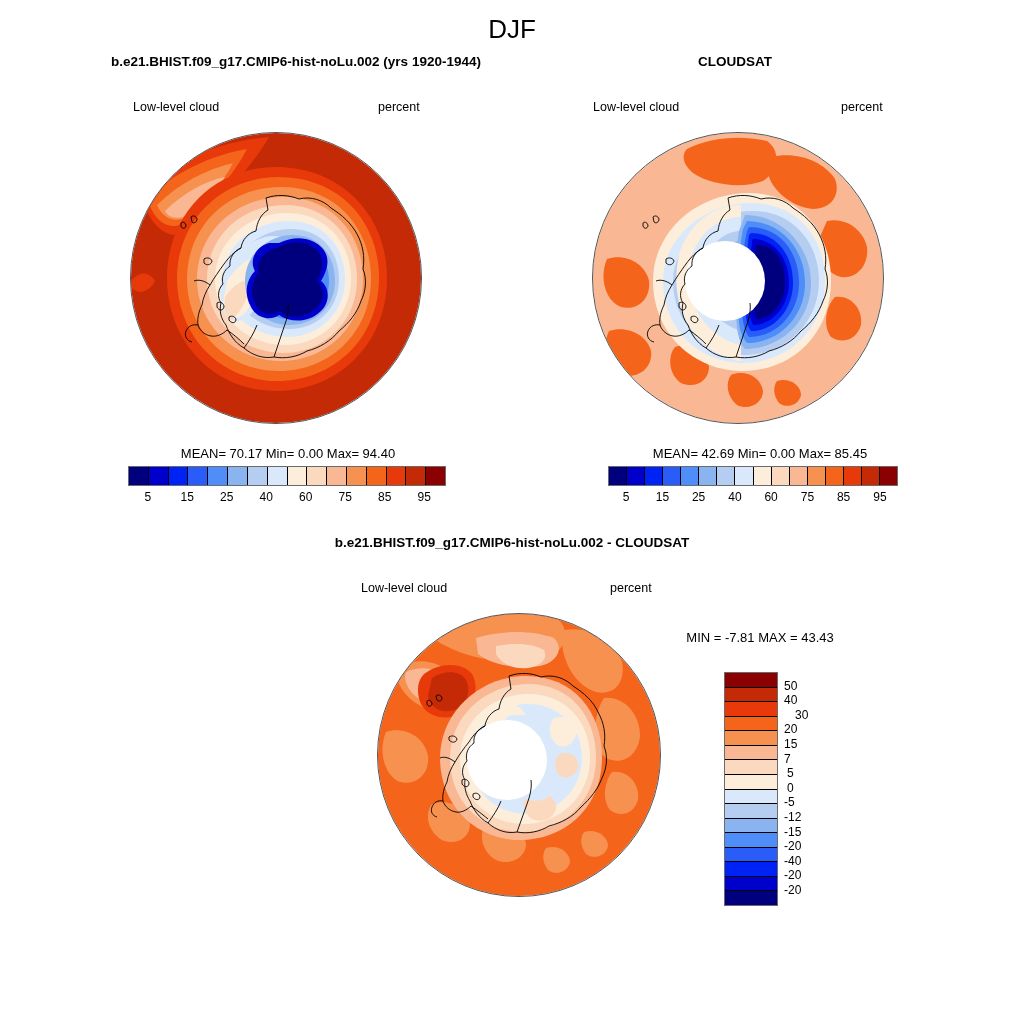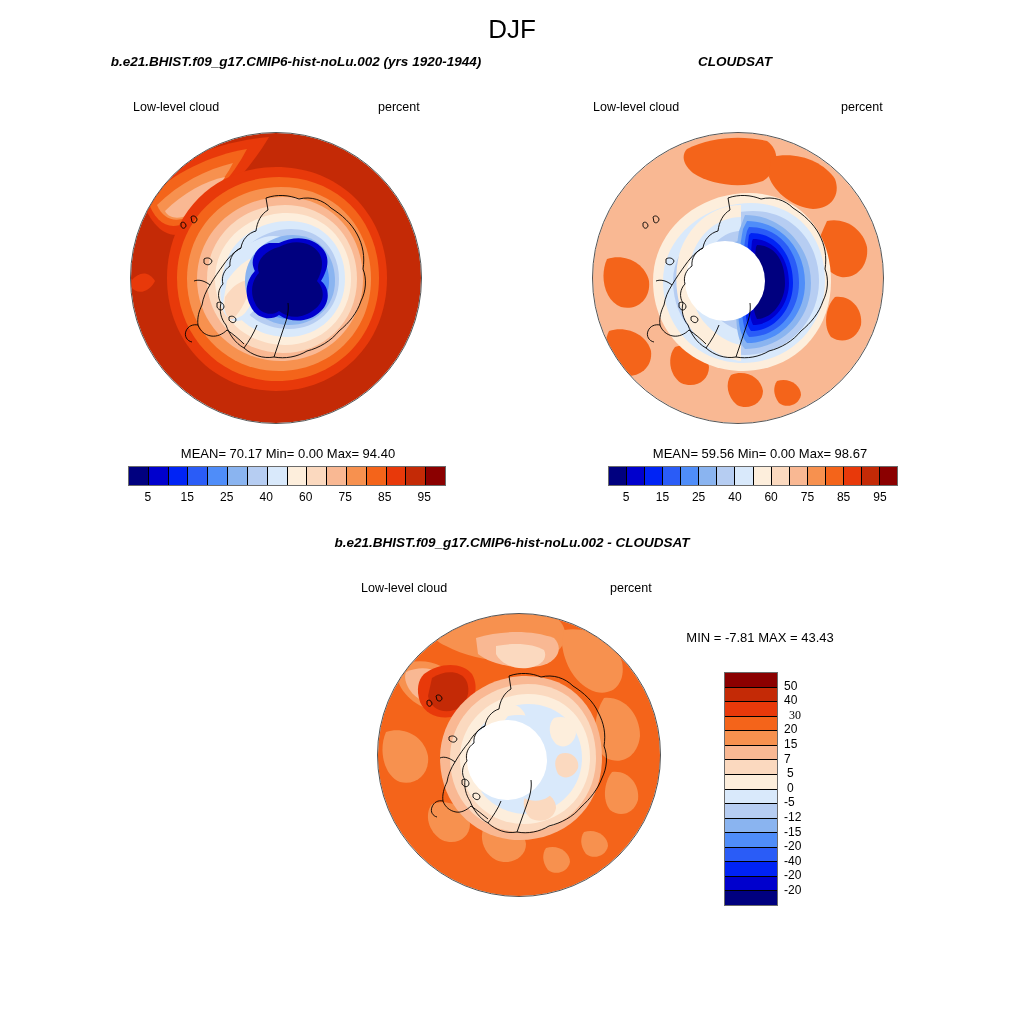--- a/index.html
+++ b/index.html
@@ -1,20 +1,20 @@
 <!DOCTYPE html>
 <html><head>
 <meta charset="utf-8">
 <style>
   html,body{margin:0;padding:0;background:#ffffff;}
   body{width:1024px;height:1024px;position:relative;overflow:hidden;
        font-family:"Liberation Sans", sans-serif;color:#000;}
   .abs{position:absolute;}
   .ttl-season{font-size:26px;font-weight:400;text-align:center;}
-  .ttl-panel{font-size:13.5px;font-weight:bold;text-align:center;white-space:nowrap;font-style:italic;}
+  .ttl-panel{font-size:13.5px;font-weight:bold;text-align:center;white-space:nowrap;}
   .lbl{font-size:12.5px;font-weight:400;white-space:nowrap;}
   .stat{font-size:13px;font-weight:400;white-space:nowrap;}
   .cbtick{font-size:12px;text-align:center;}
   .vcbtick{font-size:12px;}
   .cbar-wrap{position:absolute;}
   .cbar{display:flex;border:1px solid #6b6b6b;box-sizing:border-box;}
   .cbar .cell{flex:1 1 auto;border-right:1px solid #000;box-sizing:border-box;}
   .cbar .cell:last-child{border-right:none;}
   .vcbar{position:absolute;border:1px solid #6b6b6b;box-sizing:border-box;
          display:flex;flex-direction:column;}
@@ -213,21 +213,21 @@
     <path d="M75,128 C78,126 82,127 83,130 C82,134 78,135 75,132 Z"></path>
     <path d="M88,172 C91,170 95,172 95,176 C94,180 90,180 88,176 Z"></path>
     <path d="M100,186 C103,184 107,186 107,189 C106,193 102,192 100,189 Z"></path>
     <path d="M145,226 C148,216 152,206 155,196 C158,188 160,180 159,172"></path>
     <path d="M115,217 C120,210 125,202 128,194"></path>
   </g>
   <circle cx="147" cy="147" r="145.5" fill="none" stroke="#555555" stroke-width="1"></circle>
 </svg>
 </div>
 
-<div class="abs stat" style="left:605px;top:446px;width:310px;text-align:center;">MEAN=  59.56  Min=   0.00  Max=  98.67</div>
+<div class="abs stat" style="left:605px;top:446px;width:310px;text-align:center;">MEAN=  42.69  Min=   0.00  Max=  85.45</div>
 
 <div class="cbar-wrap" style="left:608px;top:466px;width:290px;">
   <div class="cbar" style="height:20px;">
     <div class="cell" style="background:#00007f"></div>
     <div class="cell" style="background:#0000cd"></div>
     <div class="cell" style="background:#0023f5"></div>
     <div class="cell" style="background:#2a5cf7"></div>
     <div class="cell" style="background:#4f8df9"></div>
     <div class="cell" style="background:#8ab4f0"></div>
     <div class="cell" style="background:#b6cdf2"></div>
@@ -350,21 +350,21 @@
   <div class="cell" style="background:#4f8df9"></div>
   <div class="cell" style="background:#2a5cf7"></div>
   <div class="cell" style="background:#0023f5"></div>
   <div class="cell" style="background:#0000cd"></div>
   <div class="cell" style="background:#00007f"></div>
 </div>
 
 <div class="abs" style="left:784px;top:672px;height:234px;width:40px;">
   <span class="vcbtick abs" style="top:6.6px;left:0;">50</span>
   <span class="vcbtick abs" style="top:21.2px;left:0;">40</span>
-  <span class="vcbtick abs" style="top:35.8px;left:5px;font-family:Liberation Serif, serif;">30</span>
+  <span class="vcbtick abs" style="top:35.8px;left:11px;">30</span>
   <span class="vcbtick abs" style="top:50.4px;left:0;">20</span>
   <span class="vcbtick abs" style="top:65.0px;left:0;">15</span>
   <span class="vcbtick abs" style="top:79.6px;left:0;">7</span>
   <span class="vcbtick abs" style="top:94.2px;left:3px;">5</span>
   <span class="vcbtick abs" style="top:108.8px;left:3px;">0</span>
   <span class="vcbtick abs" style="top:123.4px;left:0;">-5</span>
   <span class="vcbtick abs" style="top:138.0px;left:0;">-12</span>
   <span class="vcbtick abs" style="top:152.6px;left:0;">-15</span>
   <span class="vcbtick abs" style="top:167.2px;left:0;">-20</span>
   <span class="vcbtick abs" style="top:181.8px;left:0;">-40</span>

